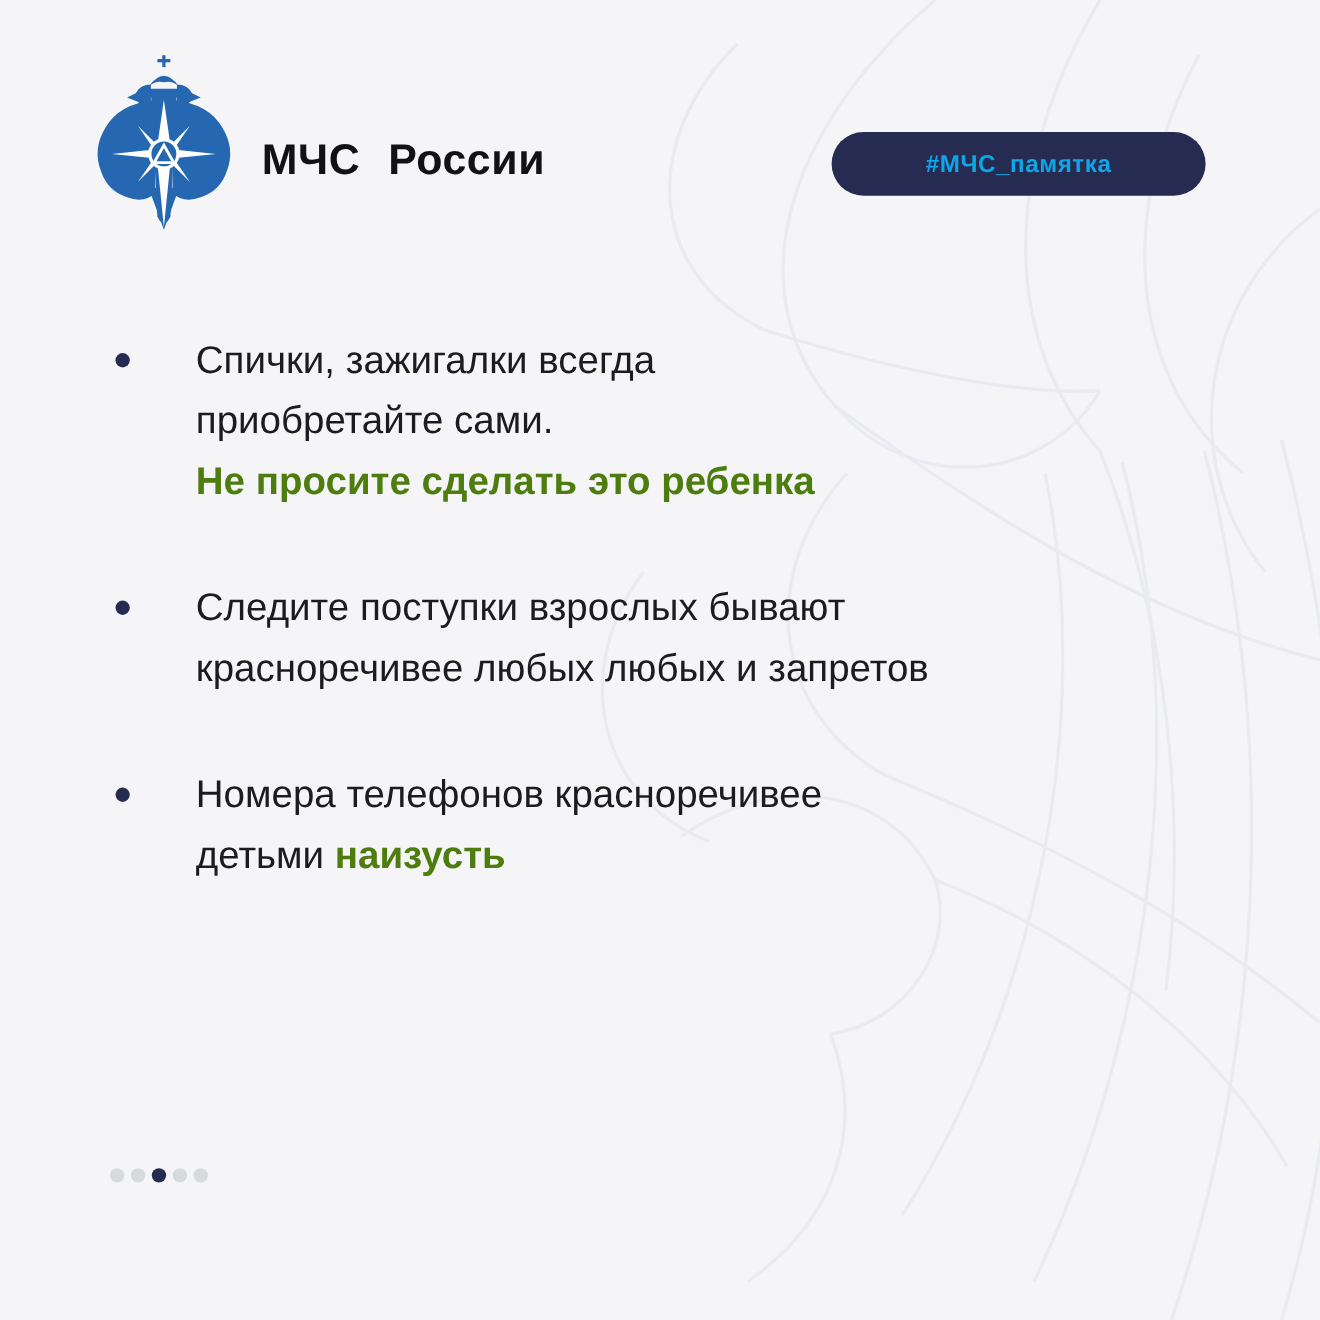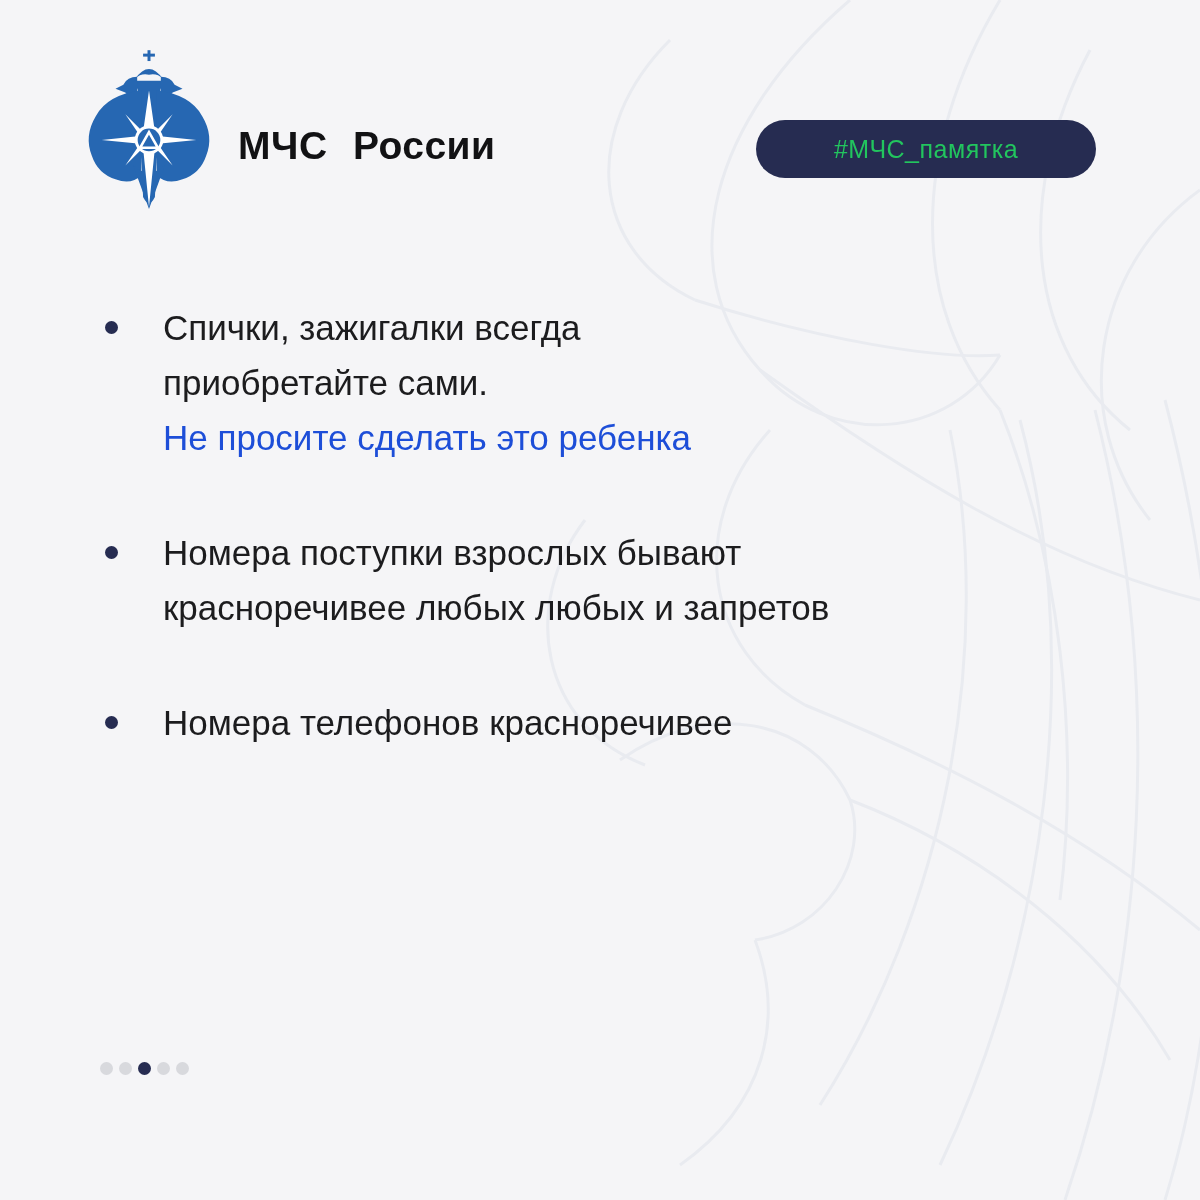--- a/index.html
+++ b/index.html
@@ -54,23 +54,23 @@
     top: 120px;
     width: 340px;
     height: 58px;
     background: #262c51;
     border-radius: 29px;
     display: flex;
     align-items: center;
     justify-content: center;
   }
   .badge span {
-    color: #22c55e;
-    font-size: 25px;
-    font-weight: 400;
+    color: #0ea5e9;
+    font-size: 22px;
+    font-weight: 700;
     letter-spacing: 0.5px;
   }
 
   
   .content {
     position: absolute;
     left: 100px;
     top: 300px;
     width: 900px;
   }
@@ -82,28 +82,28 @@
   }
   .bullet-dot {
     flex: 0 0 13px;
     width: 13px;
     height: 13px;
     margin: 21px 0 0 5px;
     border-radius: 50%;
     background: #262c51;
   }
   .bullet-text {
-    margin-left: 45px;
+    margin-left: 60px;
     font-size: 35px;
     line-height: 55px;
     color: #1c1c1e;
   }
   .seg-accent {
-    color: #1d4ed8;
-    font-weight: 400;
+    color: #4d7c0f;
+    font-weight: 700;
   }
 
   
   .pagination {
     position: absolute;
     left: 100px;
     top: 1062px;
     display: flex;
     gap: 6px;
   }
@@ -178,28 +178,29 @@
         <span class="bullet-dot"></span>
         <div class="bullet-text">
           <div class="line"><span class="seg-plain">Спички, зажигалки всегда</span></div>
           <div class="line"><span class="seg-plain">приобретайте сами.</span></div>
           <div class="line"><span class="seg-accent">Не просите сделать это ребенка</span></div>
         </div>
       </li>
       <li class="bullet-item">
         <span class="bullet-dot"></span>
         <div class="bullet-text">
-          <div class="line"><span class="seg-plain">Номера поступки взрослых бывают</span></div>
+          <div class="line"><span class="seg-plain">Следите поступки взрослых бывают</span></div>
           <div class="line"><span class="seg-plain">красноречивее любых любых и запретов</span></div>
         </div>
       </li>
       <li class="bullet-item">
         <span class="bullet-dot"></span>
         <div class="bullet-text">
           <div class="line"><span class="seg-plain">Номера телефонов красноречивее</span></div>
+          <div class="line"><span class="seg-plain">детьми </span><span class="seg-accent">наизусть</span></div>
         </div>
       </li>
     </ul>
 </div>
 
 <div class="pagination" id="pagination">
     <div class="page-dot"></div>
     <div class="page-dot"></div>
     <div class="page-dot active"></div>
     <div class="page-dot"></div>

